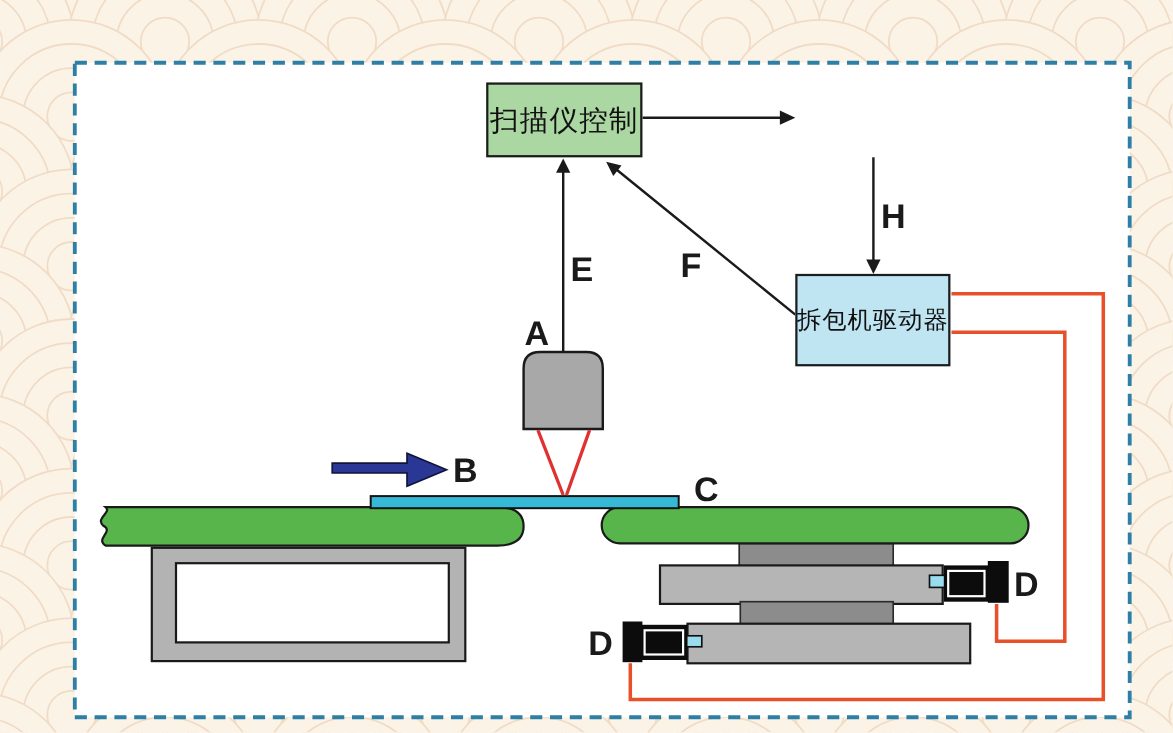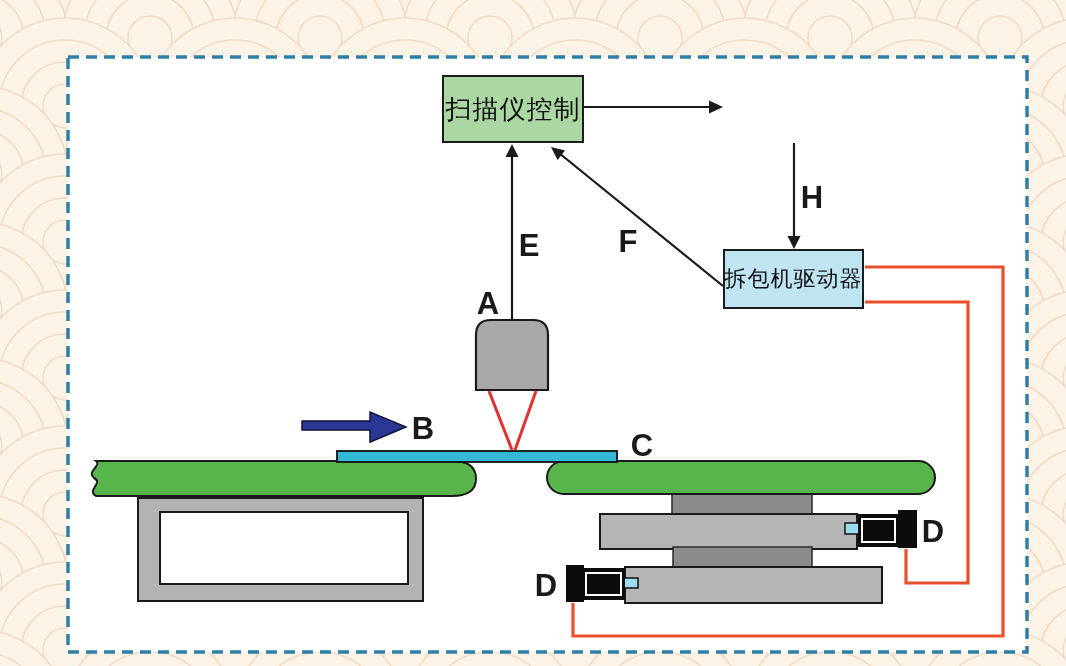--- a/index.html
+++ b/index.html
@@ -10,21 +10,21 @@
   }
   .stage svg.art{position:absolute;left:0;top:0;width:1066px;height:666px;display:block;}
   .cbox{
     position:absolute;display:flex;align-items:center;justify-content:center;
     border:2.5px solid #1c1c1c;color:#111;text-align:center;
     font-family:Liberation Mono, monospace;
     letter-spacing:1px;white-space:nowrap;box-sizing:border-box;
   }
   .box-scanner-control{left:442px;top:75px;width:142px;height:68px;background:#abd7a3;font-size:26px;}
   .box-unpacker-control{left:723px;top:71px;width:142px;height:72px;background:#abd7a3;font-size:26px;}
-  .box-unpacker-driver{left:723px;top:249px;width:141px;height:60px;background:#bfe4f2;font-size:22px;}
+  .box-unpacker-driver{left:723px;top:249px;width:141px;height:84px;background:#bfe4f2;font-size:22px;}
   .ptlabel{
     position:absolute;transform:translate(-50%,-50%);
     font-size:31px;font-weight:600;color:#1a1a1a;line-height:1;
   }
   .lab-a{left:488px;top:303px;}
   .lab-b{left:423px;top:428px;}
   .lab-c{left:642px;top:445px;}
   .lab-dr{left:933px;top:531px;}
   .lab-dl{left:546px;top:585px;}
   .lab-e{left:529px;top:245px;}

